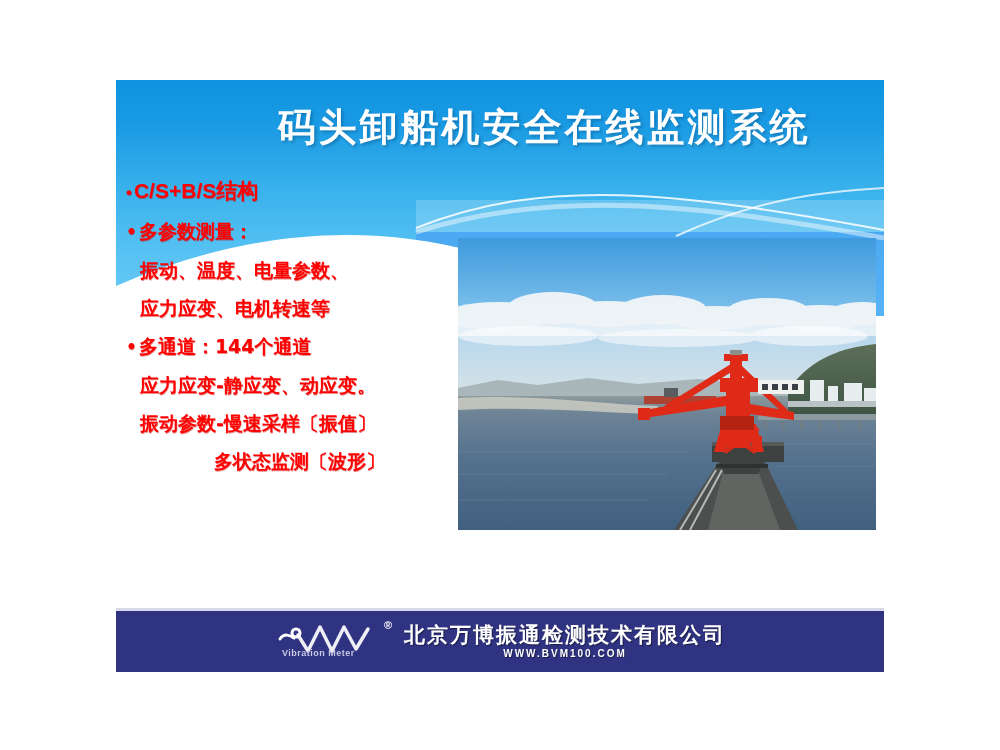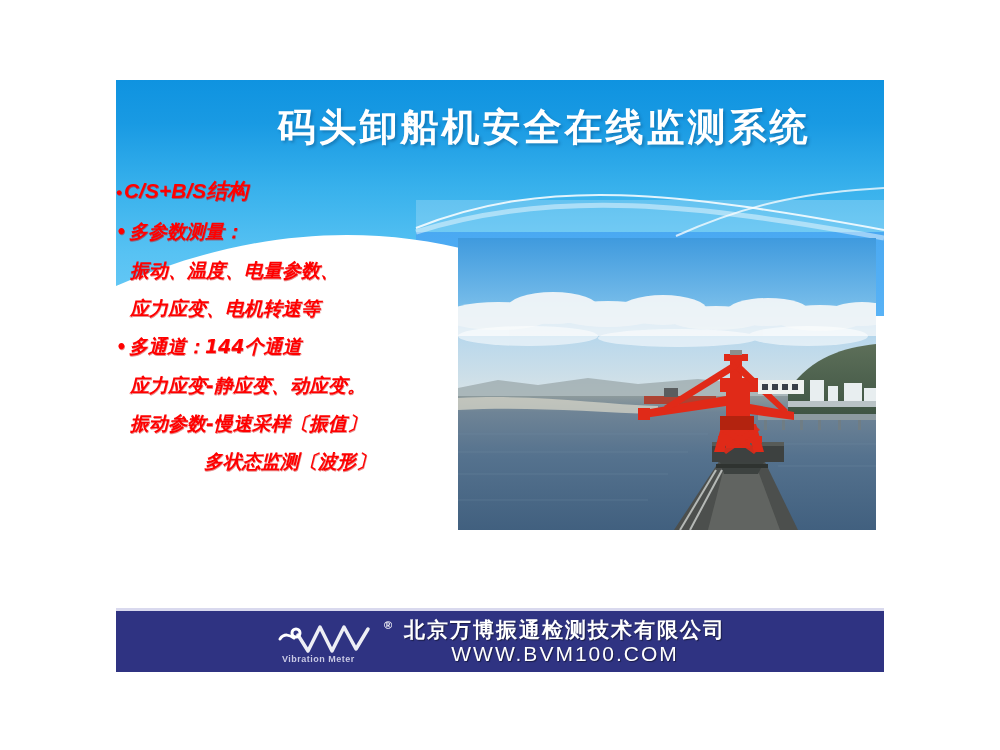--- a/index.html
+++ b/index.html
@@ -97,25 +97,24 @@
     font-weight: bold;
     letter-spacing: 3px;
     text-shadow: 2px 2px 3px rgba(0,60,110,0.35);
     white-space: nowrap;
     font-family: "DejaVu Sans", "Liberation Sans", sans-serif;
   }
 
   
   .text-col {
     position: absolute;
-    left: 0;
+    left: 10px;
     top: 92px;
     width: 350px;
     z-index: 5;
-    font-style: italic;
   }
   .line {
     color: #FF0000;
     font-weight: bold;
     font-size: 19px;
     line-height: 38px;
     white-space: nowrap;
     font-family: "DejaVu Sans", "Liberation Sans", sans-serif;
     text-shadow: 0.5px 0.5px 0 rgba(200,0,0,0.45);
   }
@@ -174,45 +173,45 @@
     position: absolute;
     right: 2px;
     top: 0px;
     color: #ffffff;
     font-size: 11px;
     font-weight: bold;
   }
   .logo-sub {
     position: absolute;
     left: 8px;
-    bottom: 1px;
+    bottom: 7px;
     color: #c9c9e4;
     font-size: 9px;
     font-weight: bold;
     letter-spacing: 0.5px;
     font-family: "Liberation Sans", sans-serif;
   }
   .footer-texts {
     display: flex;
     flex-direction: column;
     align-items: center;
     line-height: 1.1;
   }
   .company {
     color: #ffffff;
     font-size: 21px;
     font-weight: bold;
     letter-spacing: 2px;
     text-shadow: 1px 1px 1px rgba(0,0,0,0.45);
-    font-family: Liberation Sans, sans-serif;
+    font-family: Liberation Serif, serif;
   }
   .website {
     color: #ffffff;
-    font-size: 21px;
-    font-weight: normal;
+    font-size: 10px;
+    font-weight: bold;
     letter-spacing: 2px;
     text-shadow: 1px 1px 1px rgba(0,0,0,0.45);
     font-family: "Liberation Sans", sans-serif;
   }
 </style>
 </head>
 <body>
 
 <div class="slide">
 

